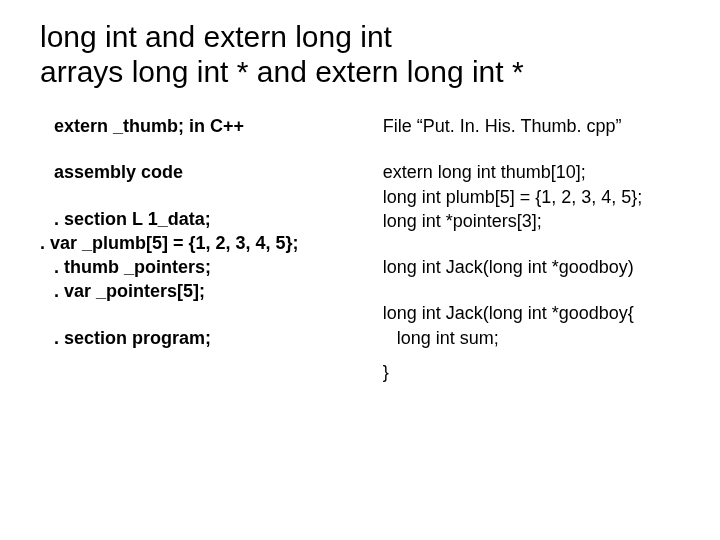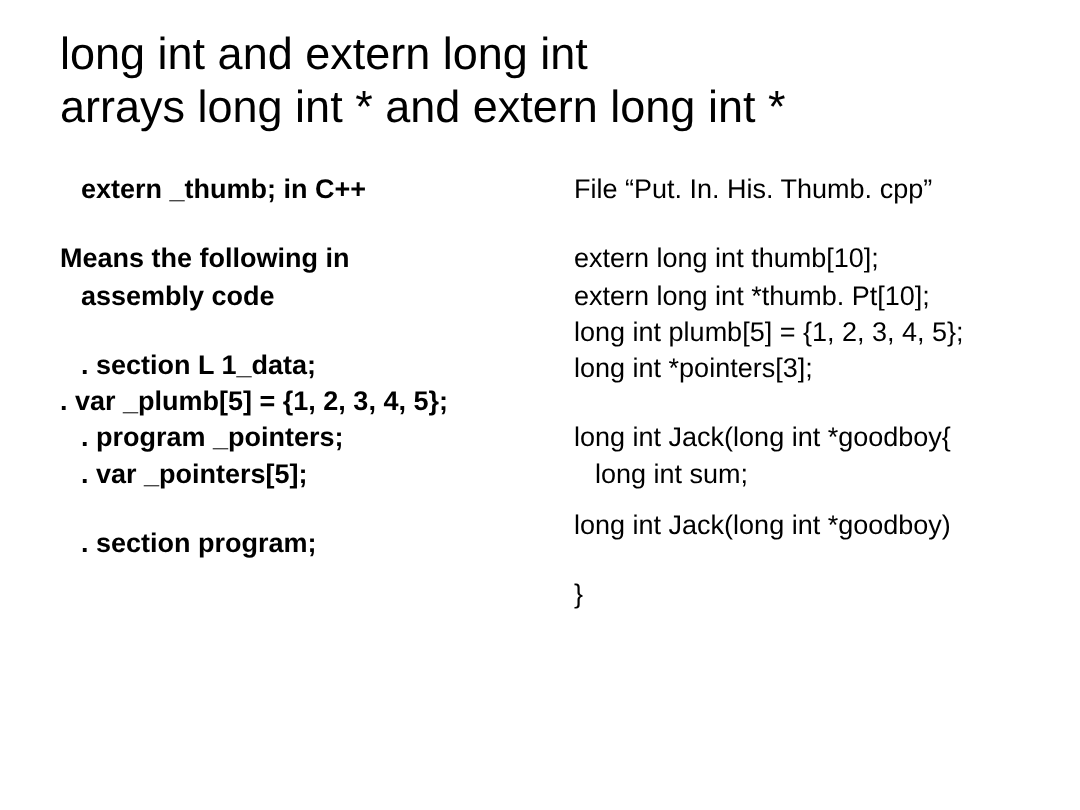--- a/index.html
+++ b/index.html
@@ -63,57 +63,55 @@
 
   <div class="cols">
 
     <div class="col col-left">
 
       <div class="block bold">
         <div class="indent1"> extern  _thumb;    in C++</div>
       </div>
 
       <div class="block bold">
-        <div>Means the following in</div>
         <div class="indent1">assembly code</div>
       </div>
 
       <div class="block bold">
         <div class="indent1">. section L 1_data;</div>
         <div>. var _plumb[5] = {1, 2, 3, 4, 5};</div>
-        <div class="indent1">. program _pointers;</div>
+        <div class="indent1">. thumb _pointers;</div>
         <div class="indent1">. var _pointers[5];</div>
       </div>
 
       <div class="block bold">
         <div class="indent1">. section program;</div>
       </div>
 
     </div>
 
     <div class="col col-right">
 
       <div class="block">
         <div>File “Put. In. His. Thumb. cpp”</div>
       </div>
 
       <div class="block">
         <div>extern long int thumb[10];</div>
-        <div>extern long int *thumb. Pt[10];</div>
         <div>long int plumb[5] = {1, 2, 3, 4, 5};</div>
         <div>long int *pointers[3];</div>
+      </div>
+
+      <div class="block">
+        <div>long int Jack(long int *goodboy)</div>
       </div>
 
       <div class="block" style="margin-bottom:10px;">
         <div>long int Jack(long int *goodboy{</div>
         <div class="indent1">long int sum;</div>
-      </div>
-
-      <div class="block">
-        <div>long int Jack(long int *goodboy)</div>
       </div>
 
       <div class="block">
         <div>}</div>
       </div>
 
     </div>
 
   </div>
 </div>

